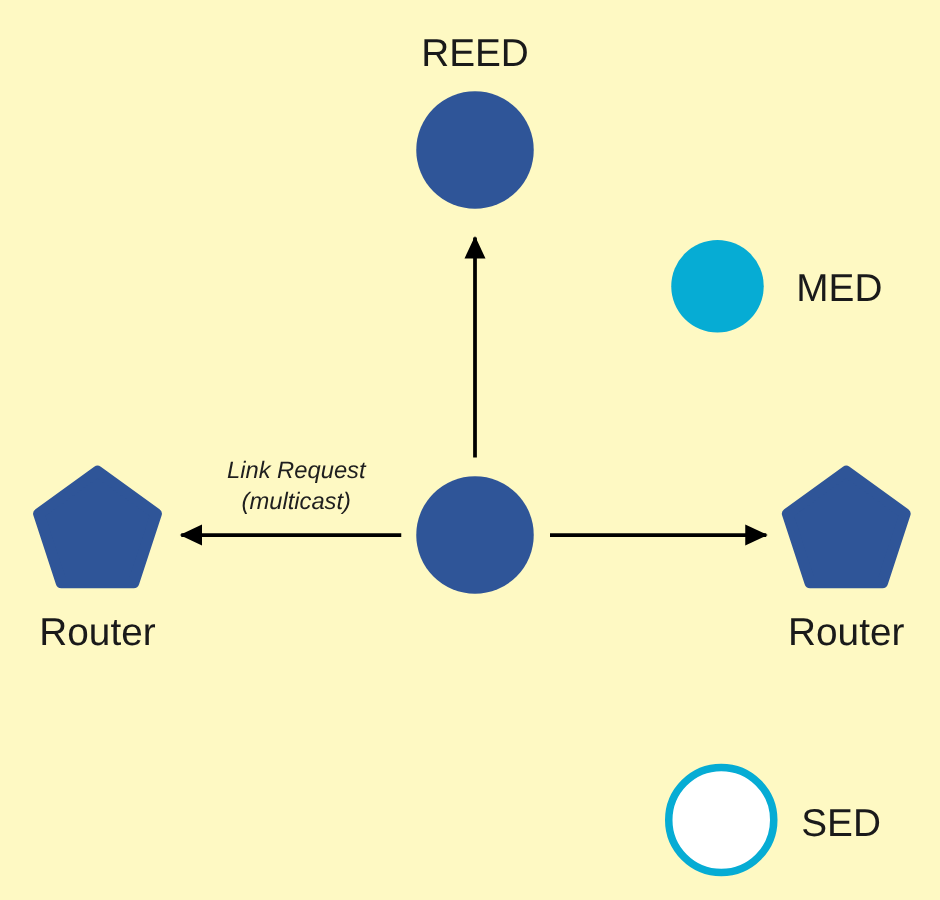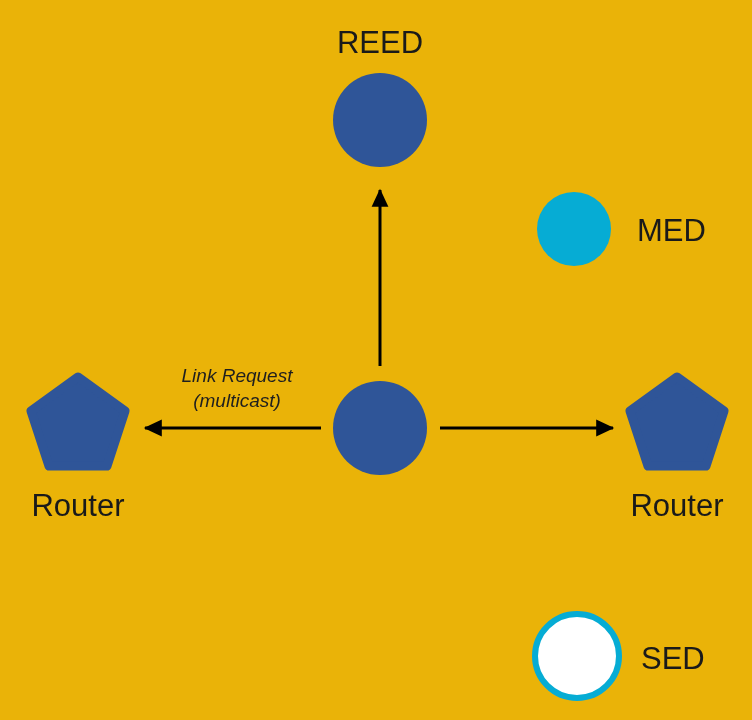--- a/index.html
+++ b/index.html
@@ -8,21 +8,21 @@
     padding: 0;
     background: #ffffff;
   }
   body {
     font-family: "Liberation Sans", sans-serif;
   }
   #diagram-root {
     position: relative;
     width: 752px;
     height: 720px;
-    background: #eab308;
+    background: #fef9c3;
     overflow: hidden;
   }
   #diagram-svg {
     position: absolute;
     top: 0;
     left: 0;
     width: 752px;
     height: 720px;
     display: block;
   }

